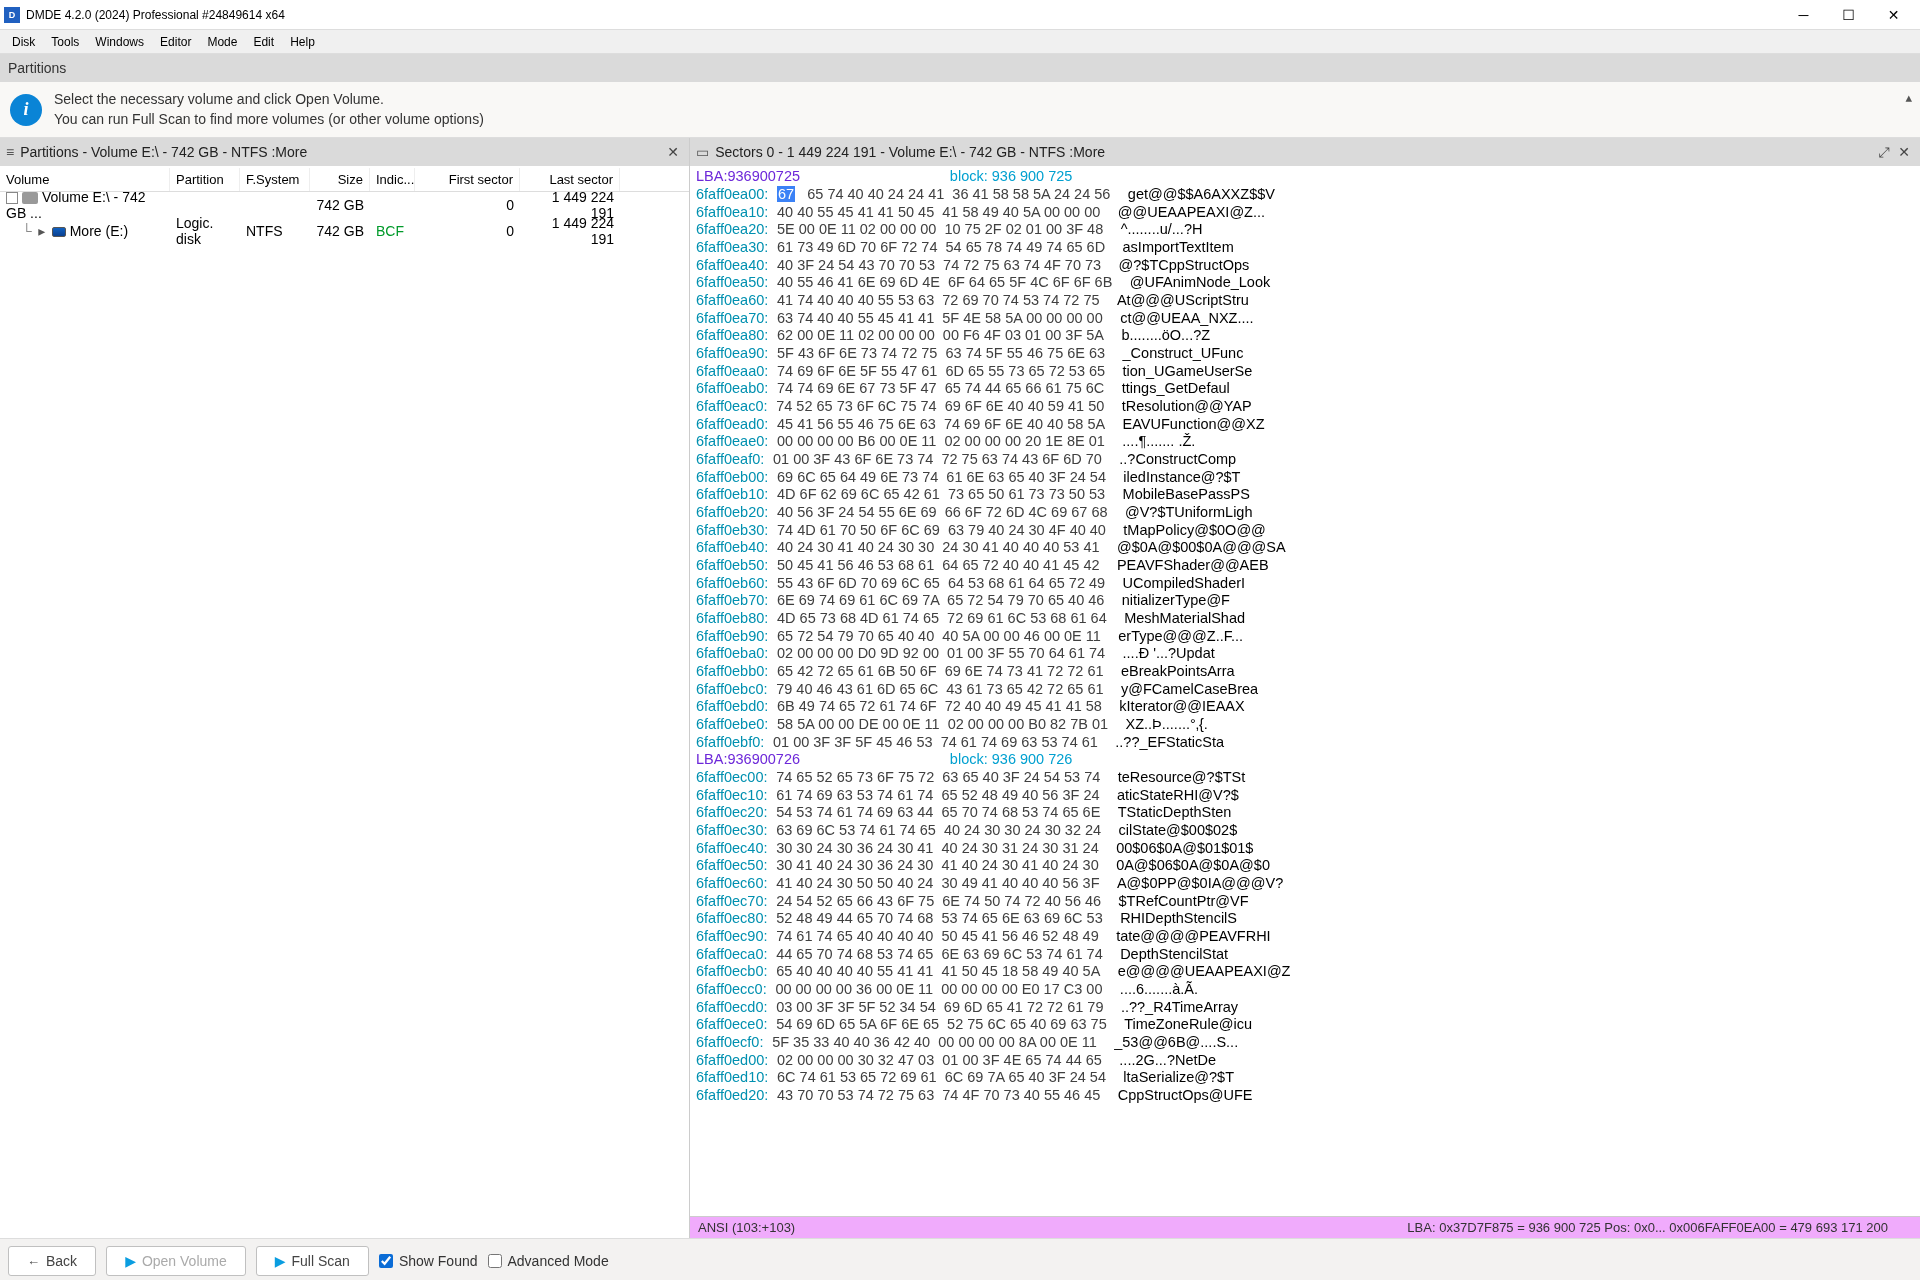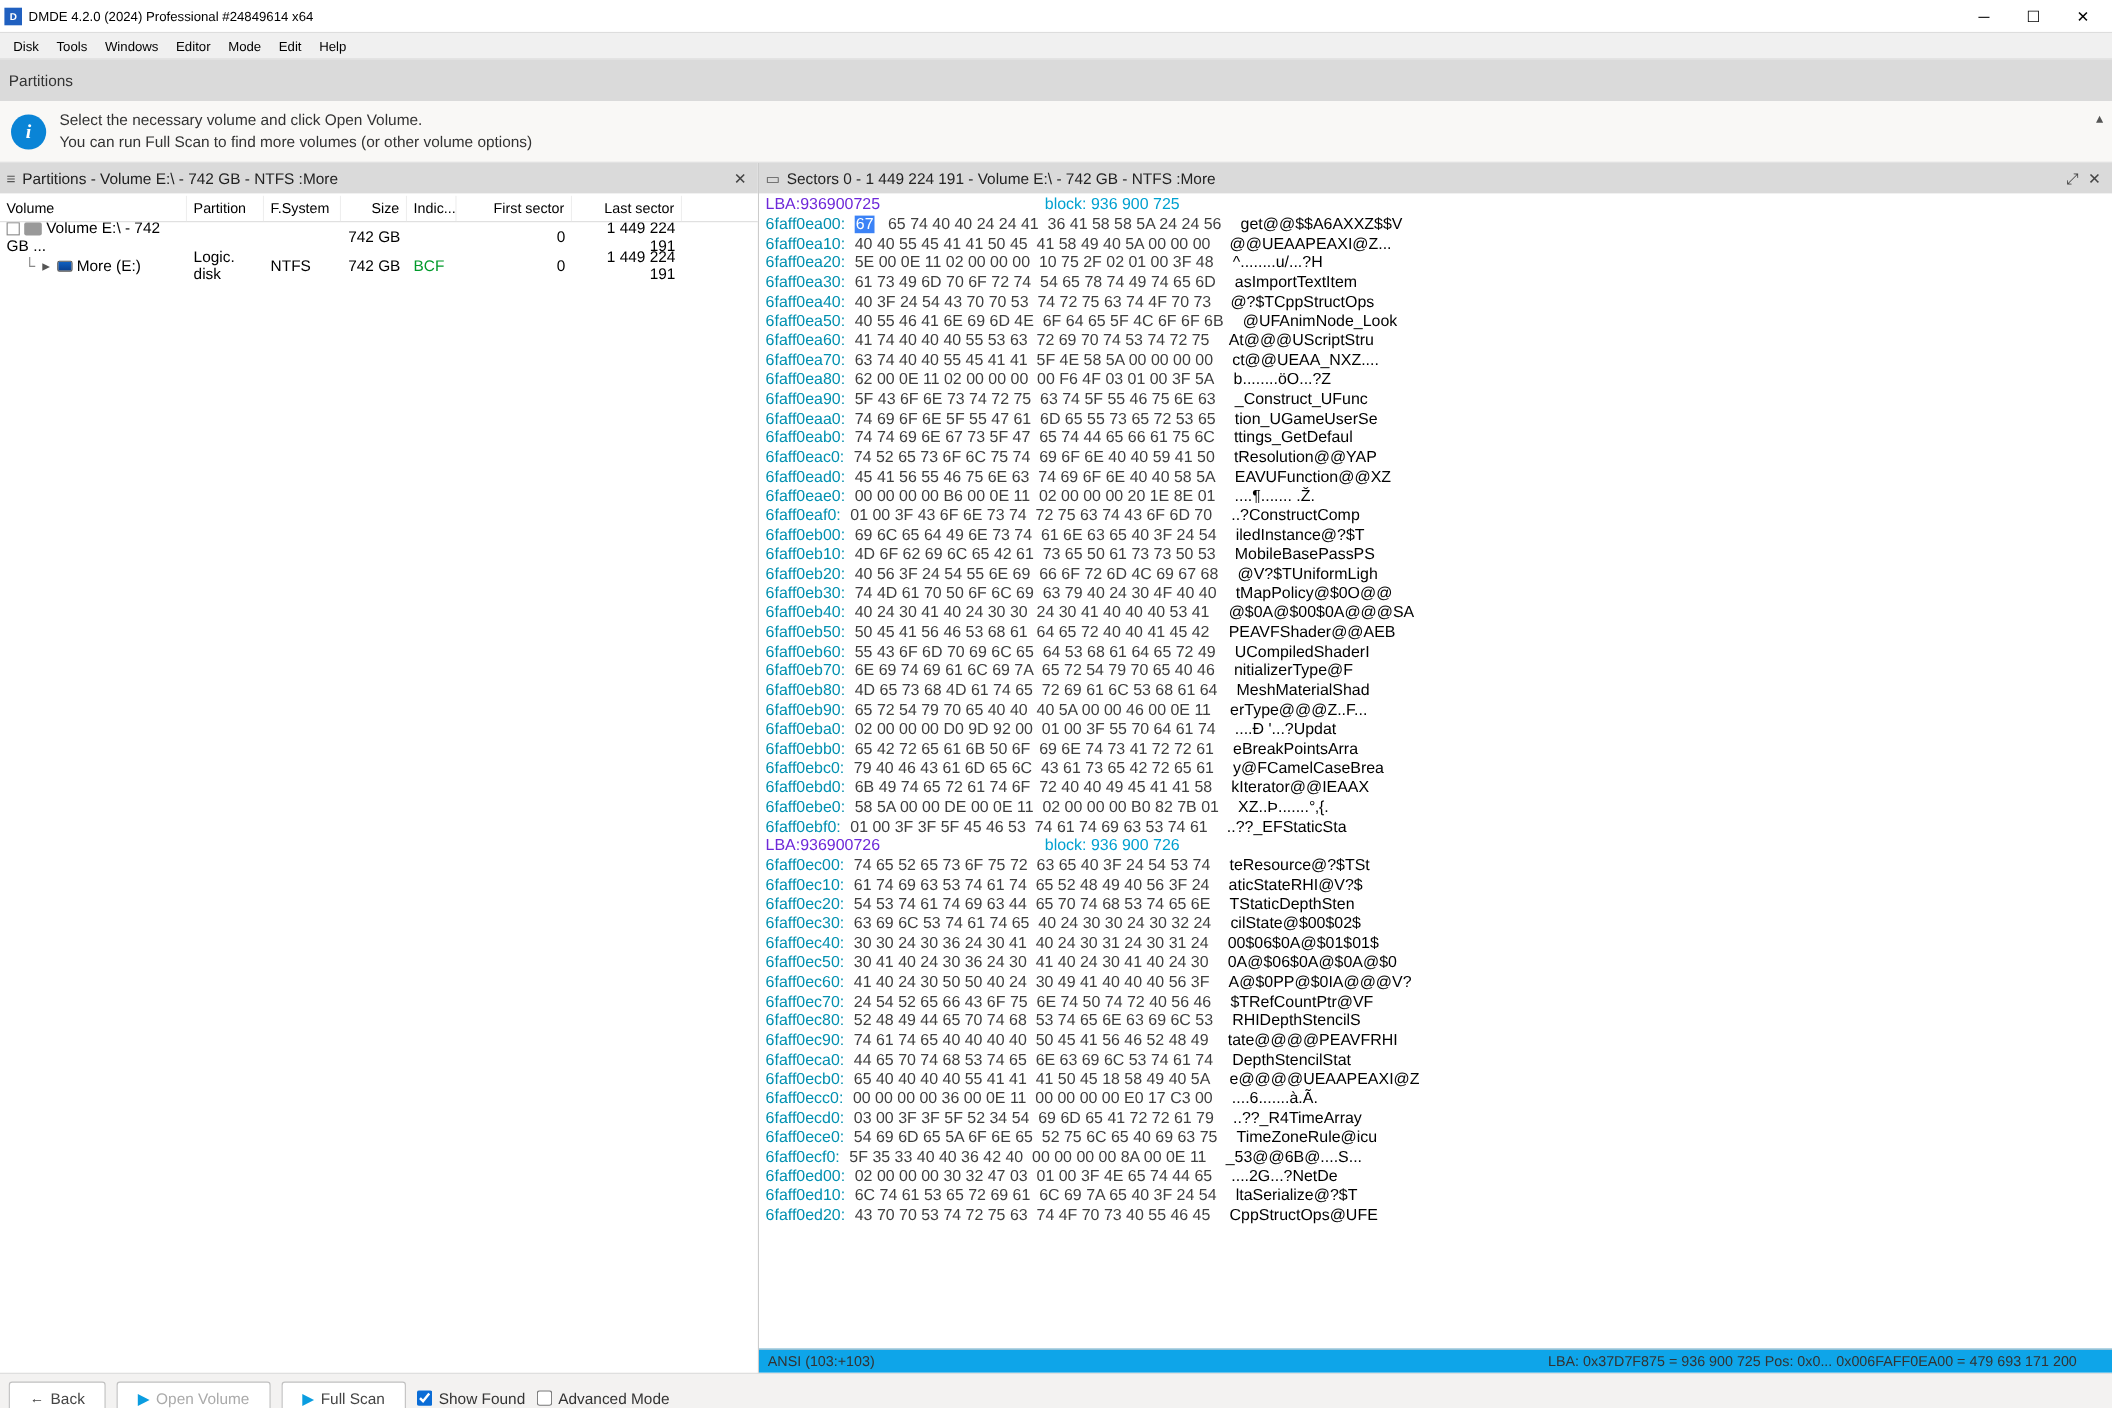--- a/index.html
+++ b/index.html
@@ -7,21 +7,21 @@
 
 .titlebar { height: 30px; background: #fff; display: flex; align-items: center; padding: 0 4px; border-bottom: 1px solid #ddd; }
 .titlebar .app-icon { width: 16px; height: 16px; background: #2060c0; margin-right: 6px; display: inline-flex; align-items: center; justify-content: center; color: #fff; font-size: 9px; font-weight: bold; }
 .titlebar .title { flex: 1; font-size: 12px; }
 .titlebar .win-controls { display: flex; gap: 0; }
 .titlebar .win-btn { width: 45px; height: 28px; display: flex; align-items: center; justify-content: center; font-size: 14px; cursor: pointer; }
 
 .menubar { height: 24px; display: flex; align-items: center; padding: 0 4px; background: #f0f0f0; border-bottom: 1px solid #ddd; }
 .menubar .menu-item { padding: 2px 8px; cursor: pointer; font-size: 12px; }
 
-.context-bar { height: 38px; background: #dadada; display: flex; align-items: center; padding: 0 8px; font-size: 14px; color: #333; }
+.context-bar { height: 28px; background: #dadada; display: flex; align-items: center; padding: 0 8px; font-size: 14px; color: #333; }
 
 .info-banner { display: flex; align-items: center; padding: 8px 10px; background: #f9f8f6; border-bottom: 1px solid #ddd; position: relative; }
 .info-banner .info-icon { width: 32px; height: 32px; border-radius: 50%; background: #0a84d6; color: #fff; display: flex; align-items: center; justify-content: center; font-family: Georgia, serif; font-style: italic; font-weight: bold; font-size: 18px; margin-right: 12px; }
 .info-banner .info-text { font-size: 14px; line-height: 1.4; color: #333; }
 .info-banner .collapse { position: absolute; right: 8px; top: 8px; cursor: pointer; color: #555; }
 
 .main-split { display: flex; height: calc(1280px - 30px - 24px - 26px - 56px - 44px); }
 .left-pane, .right-pane { display: flex; flex-direction: column; overflow: hidden; }
 .left-pane { width: 690px; border-right: 1px solid #ccc; }
 .right-pane { flex: 1; }
@@ -52,21 +52,21 @@
 .green { color: #009a2a; font-weight: 500; }
 
 .hex-body { flex: 1; overflow: auto; background: #fff; font-family: "Consolas","Courier New",monospace; font-size: 14.5px; line-height: 1.15; padding: 2px 6px; white-space: pre; color: #333; }
 .hex-offset { color: #0090b0; }
 .hex-lba { color: #6d28d9; }
 .hex-block { color: #00a0d0; margin-left: 28px; }
 .hex-bytes { color: #404040; }
 .hex-ascii { color: #000000; }
 .hex-hi { background: #3b82f6; color: #fff; padding: 0 1px; }
 
-.status-hex { height: 22px; background: #0ea5e9; border-top: 1px solid #ccc; font-size: 13px; display:flex; align-items:center; padding:0 8px; font-family: "Segoe UI"; color: #333; }
+.status-hex { height: 22px; background: #f0abfc; border-top: 1px solid #ccc; font-size: 13px; display:flex; align-items:center; padding:0 8px; font-family: "Segoe UI"; color: #333; }
 .status-hex .seg { margin-right: 24px; }
 
 .bottom-bar { height: 44px; background: #f3f2f1; border-top: 1px solid #ddd; display: flex; align-items: center; padding: 0 8px; gap: 10px; }
 .btn { height: 30px; padding: 0 18px; background: #fff; border: 1px solid #c0c0c0; border-radius: 3px; display: flex; align-items: center; gap: 6px; cursor: pointer; font-size: 14px; color: #444; }
 .btn.disabled { color: #aaa; cursor: default; }
 .btn .arrow { font-size: 13px; }
 .btn .play { color: #0a9de0; }
 .check-lbl { display: flex; align-items: center; gap: 6px; font-size: 14px; color: #333; cursor: pointer; margin-left: 0; }
 .check-lbl input { width: 14px; height: 14px; accent-color: #0a6cd6; }
 </style>

